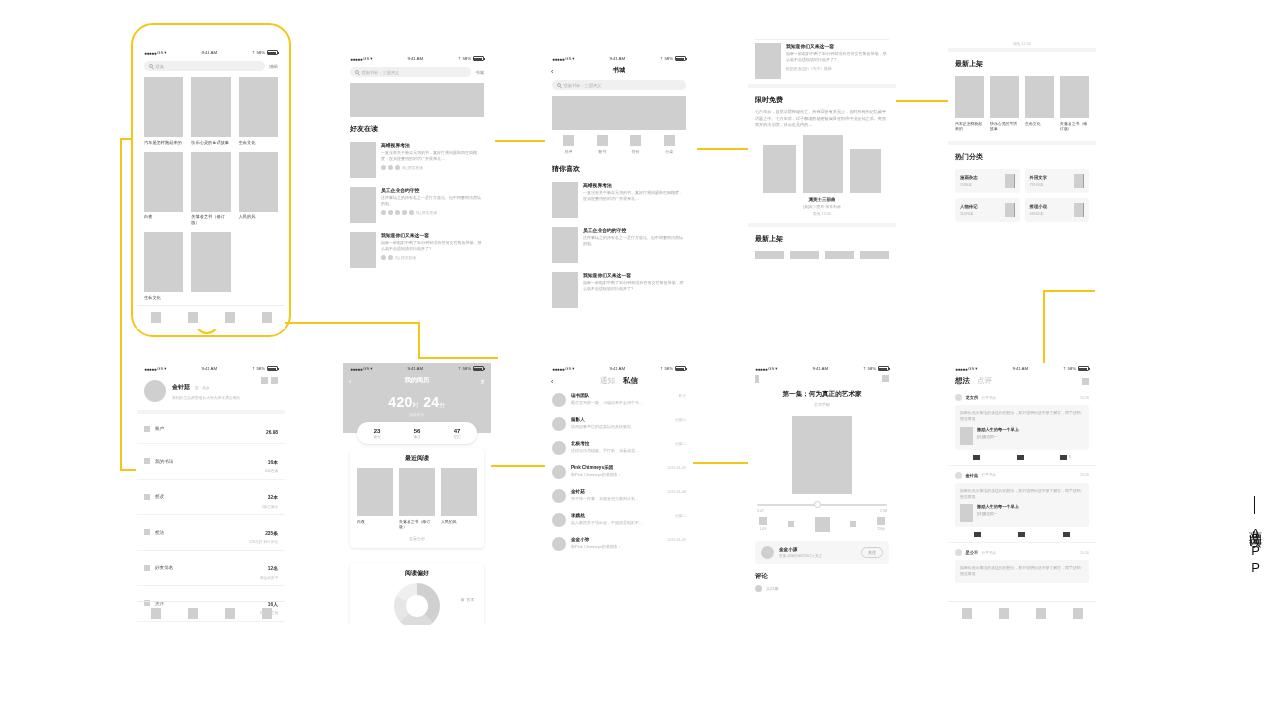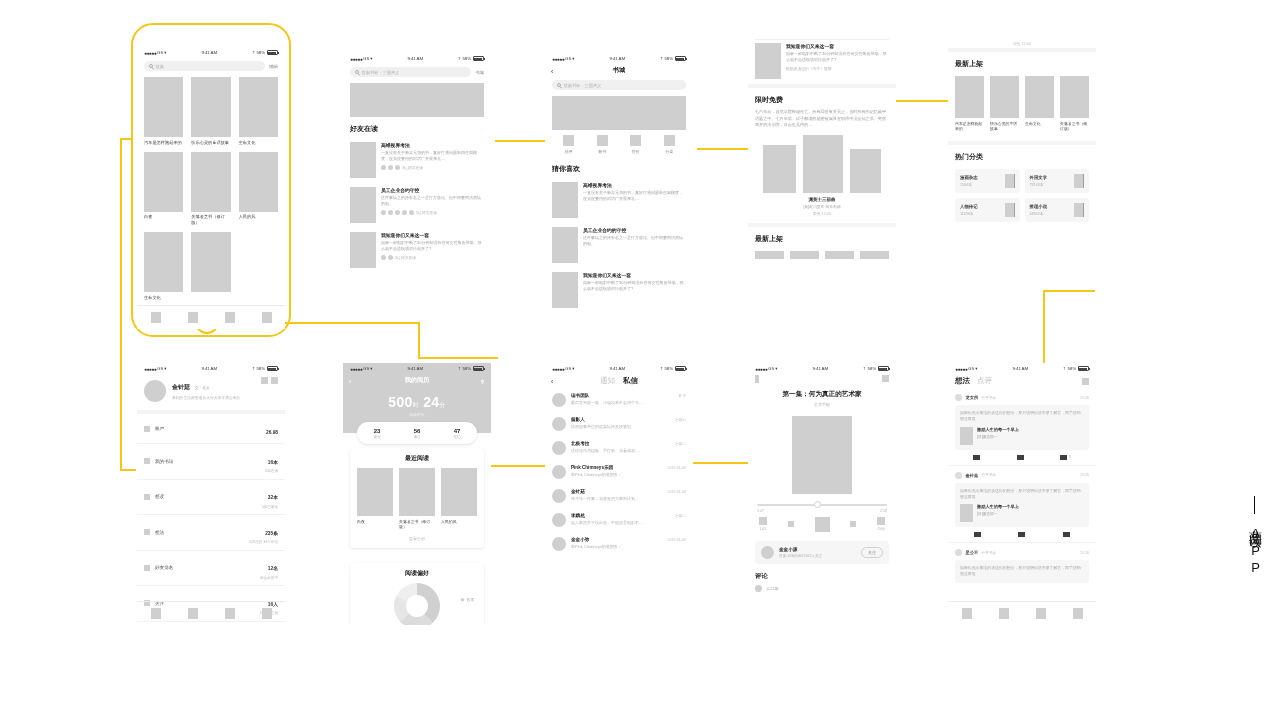--- a/index.html
+++ b/index.html
@@ -654,21 +654,21 @@
           <span class="batt"></span>
         </span>
     </div>
     <div class="navbar" style="background:#cfcfcf; color:#fff;">
       <span class="back" style="color:#fff;">‹</span>
       <span>我的阅历</span>
       <span class="right-ic" style="font-size:6px;color:#fff;">⇮</span>
     </div>
     <div class="hero">
       <div class="hero-num">
-        <span>500</span><span class="u">时</span>
+        <span>420</span><span class="u">时</span>
         <span>24</span><span class="u">分</span>
       </div>
       <div class="hero-sub">阅读时长</div>
       <div class="pill">
         <div class="pi">
             <div class="pv">23</div>
             <div class="pl">读完</div>
           </div>
         <div class="pi">
             <div class="pv">56</div>

